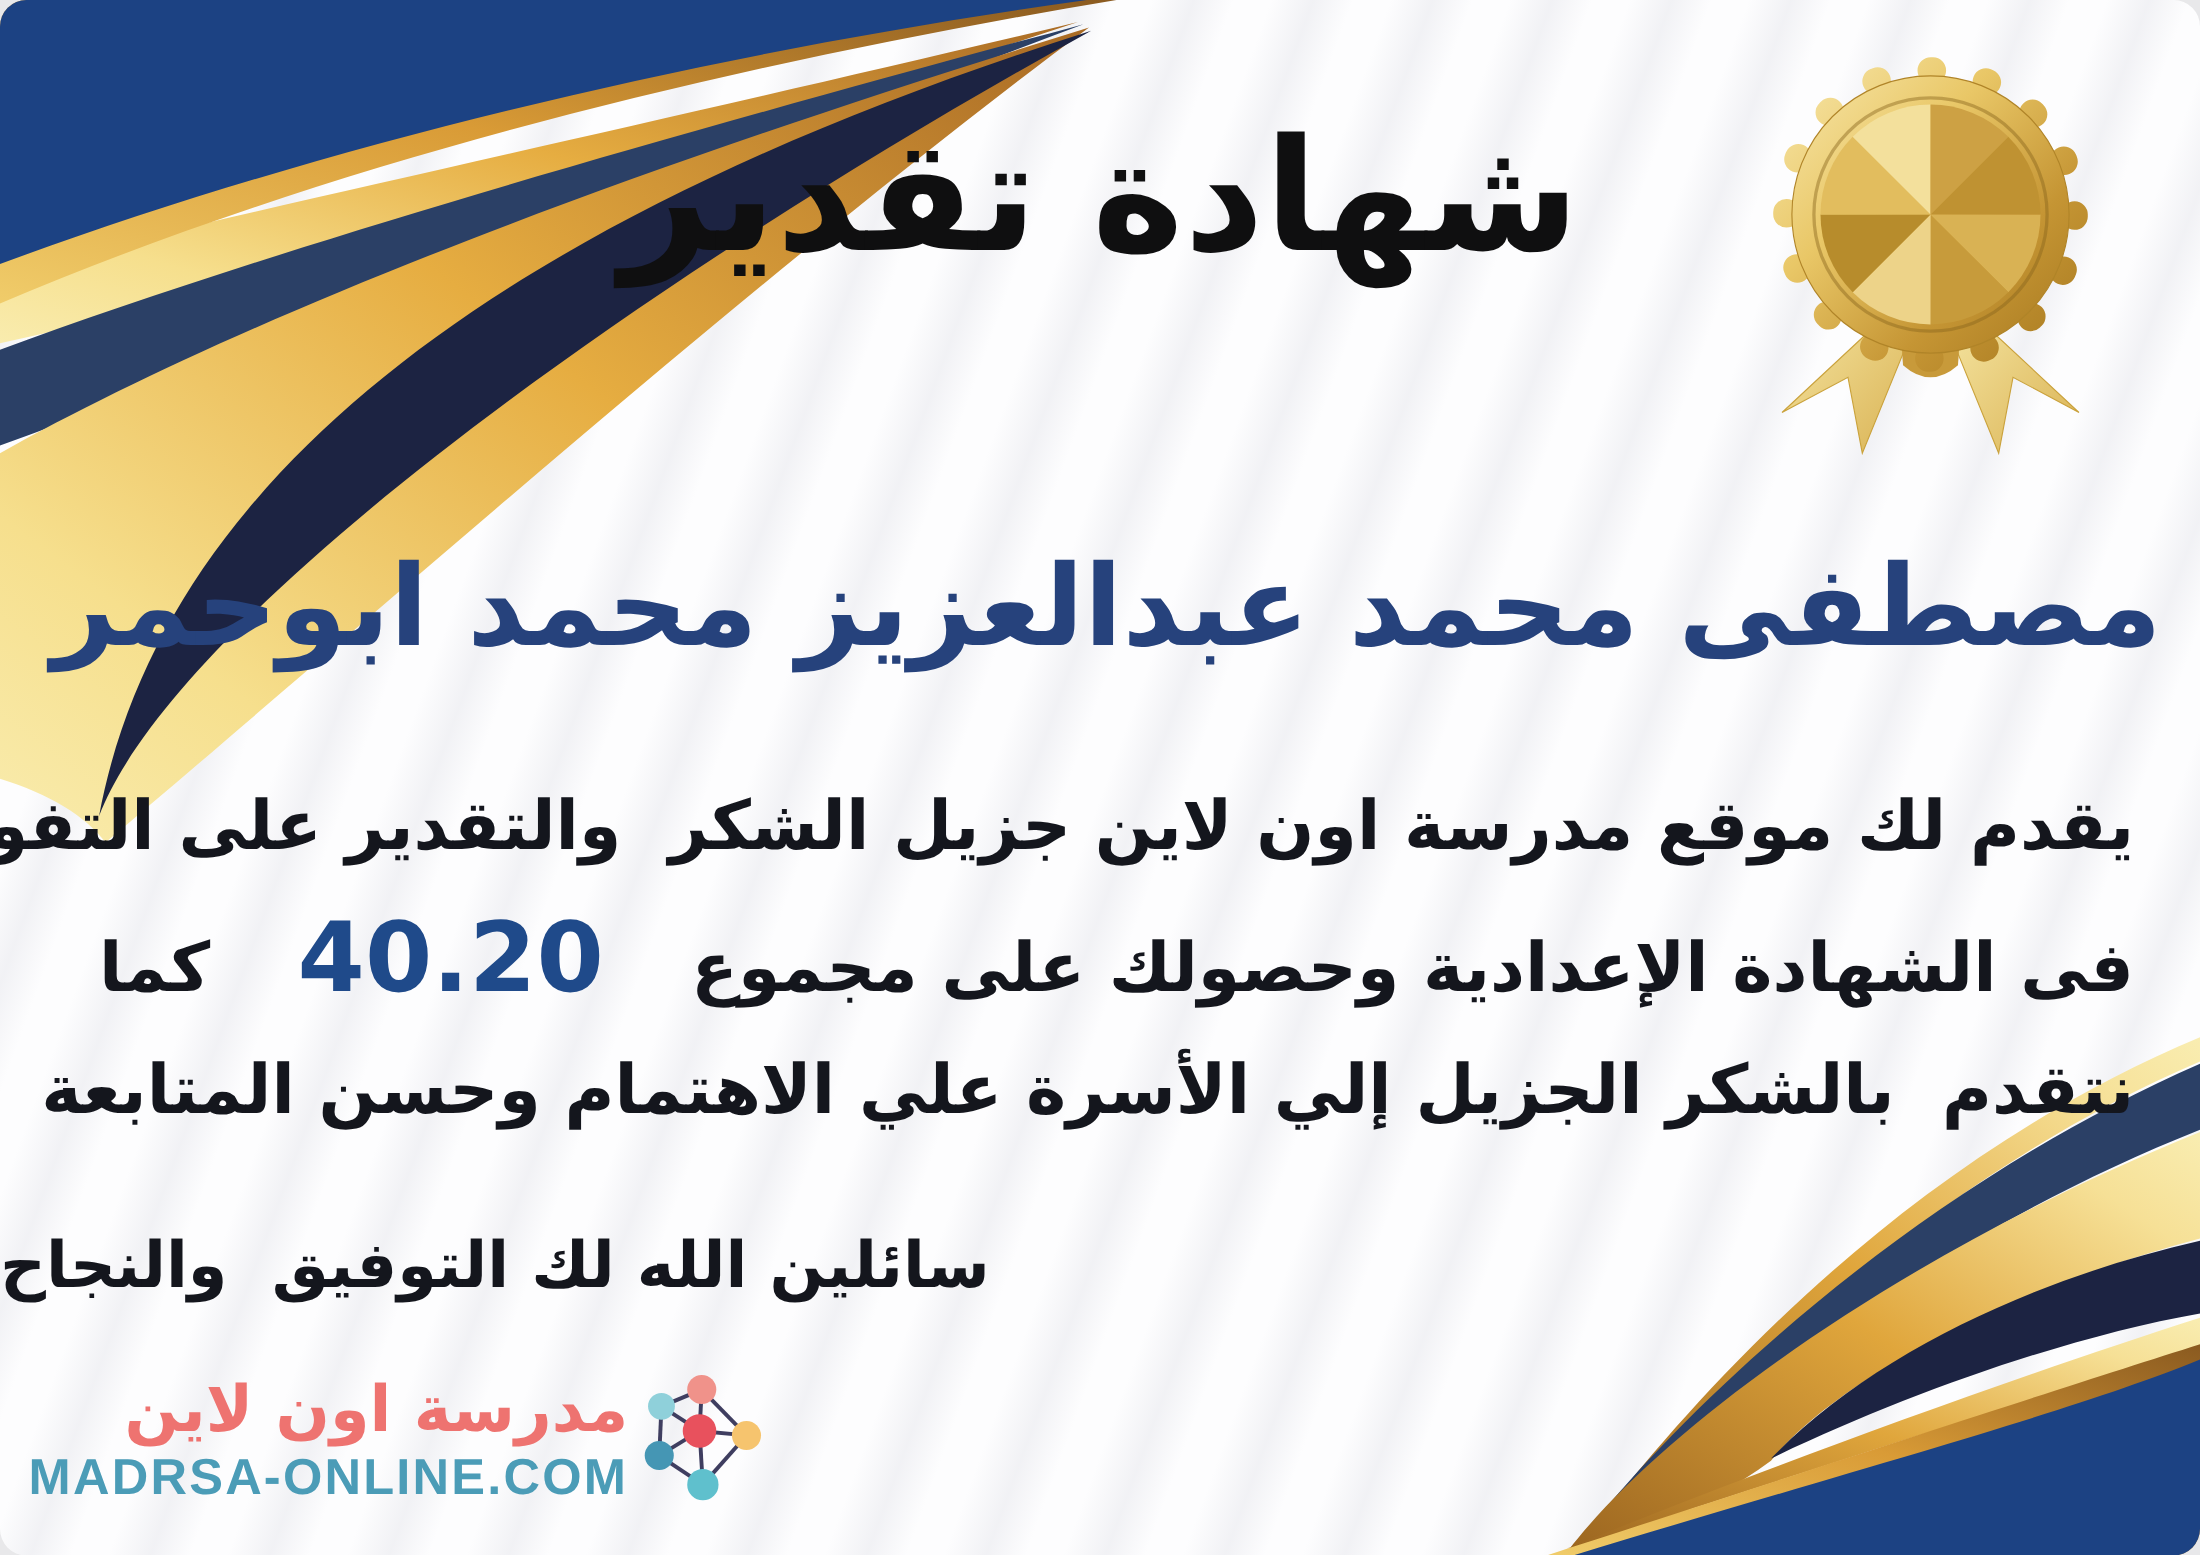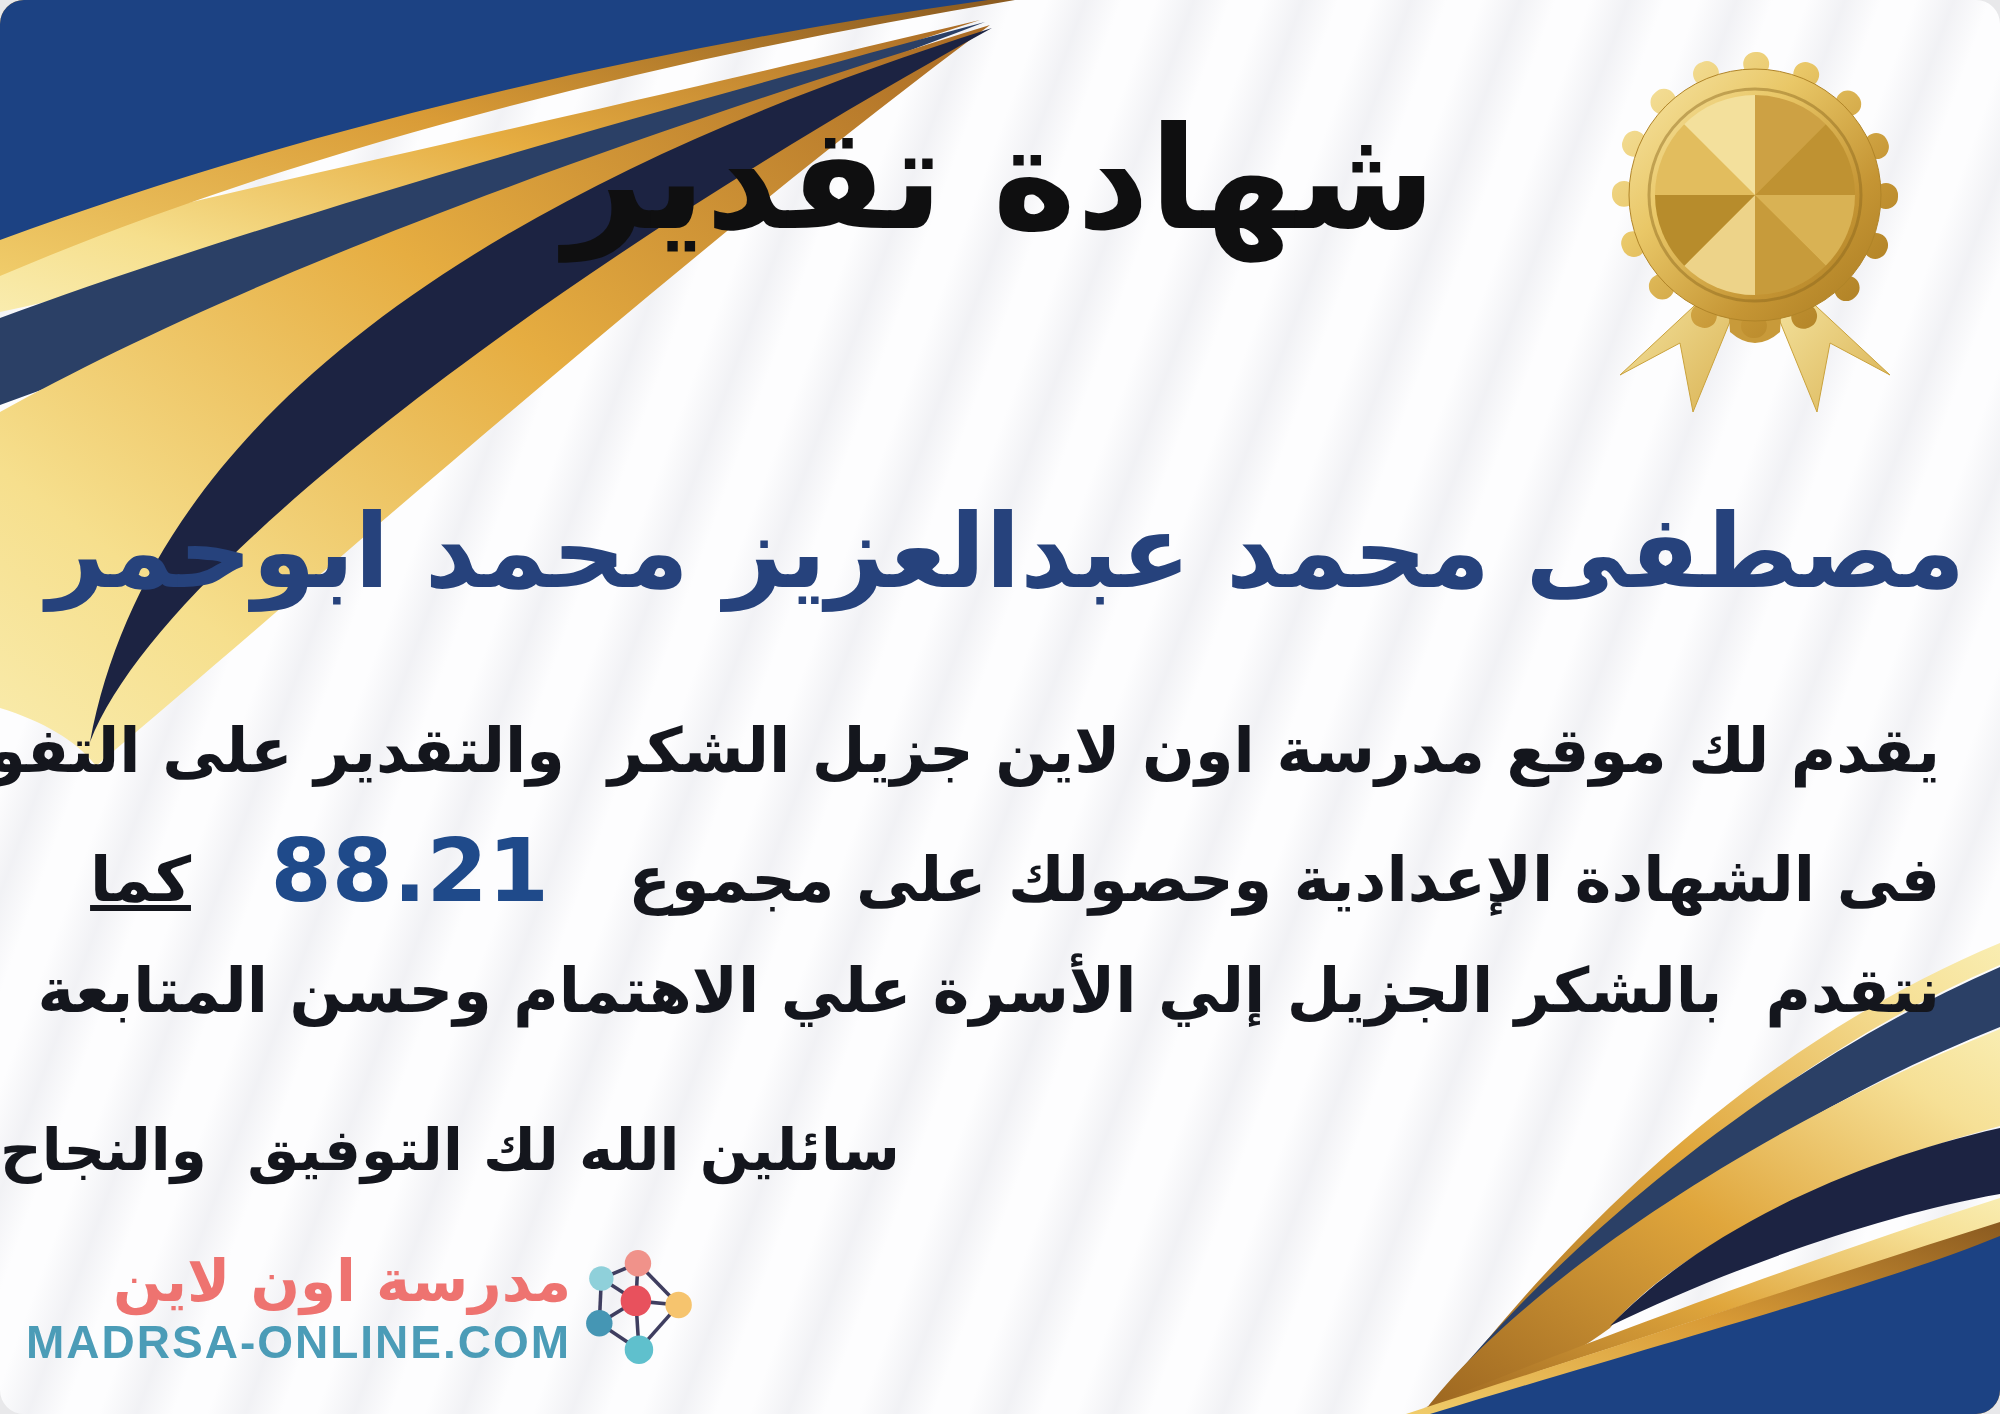--- a/index.html
+++ b/index.html
@@ -34,21 +34,21 @@
   }
   .body-text{
     position:absolute;top:714px;left:60px;right:60px;
     text-align:center;color:#14161d;font-size:62px;font-weight:600;
   }
   .body-line{margin:0 0 32px 0;white-space:nowrap;}
   .score{
     font-size:88px;font-weight:bold;color:#1f4a8a;
     margin:0 58px;letter-spacing:2px;
   }
-  .after-score{margin-left:40px;text-decoration:underline;}
+  .after-score{margin-left:40px;}
   .closing{
     position:absolute;top:1116px;left:0;width:100%;
     text-align:left;color:#14161d;font-size:58px;font-weight:600;
   }
   .medal{position:absolute;left:1600px;top:40px;width:310px;height:400px;}
 
   .brand{
     position:absolute;left:26px;top:1248px;
     display:flex;flex-direction:row;align-items:center;gap:14px;
   }
@@ -146,21 +146,21 @@
   </div>
 
   <div class="title" dir="rtl">شهادة تقدير</div>
 
   <div class="student-name" dir="rtl">مصطفى محمد عبدالعزيز محمد ابوحمر</div>
 
   <div class="body-text" dir="rtl">
     <div class="body-line">يقدم لك موقع مدرسة اون لاين جزيل الشكر&nbsp; والتقدير على التفوق</div>
     <div class="body-line">
       <span>فى الشهادة الإعدادية وحصولك على مجموع</span>
-      <span class="score">88.21</span>
+      <span class="score">40.20</span>
       <span class="after-score">كما</span>
     </div>
     <div class="body-line">نتقدم&nbsp; بالشكر الجزيل إلي الأسرة علي الاهتمام وحسن المتابعة</div>
   </div>
 
   <div class="closing" dir="rtl">سائلين الله لك التوفيق&nbsp; والنجاح</div>
 
   <div class="brand">
     <div class="brand-text">
       <div class="brand-ar" dir="rtl">مدرسة اون لاين</div>

